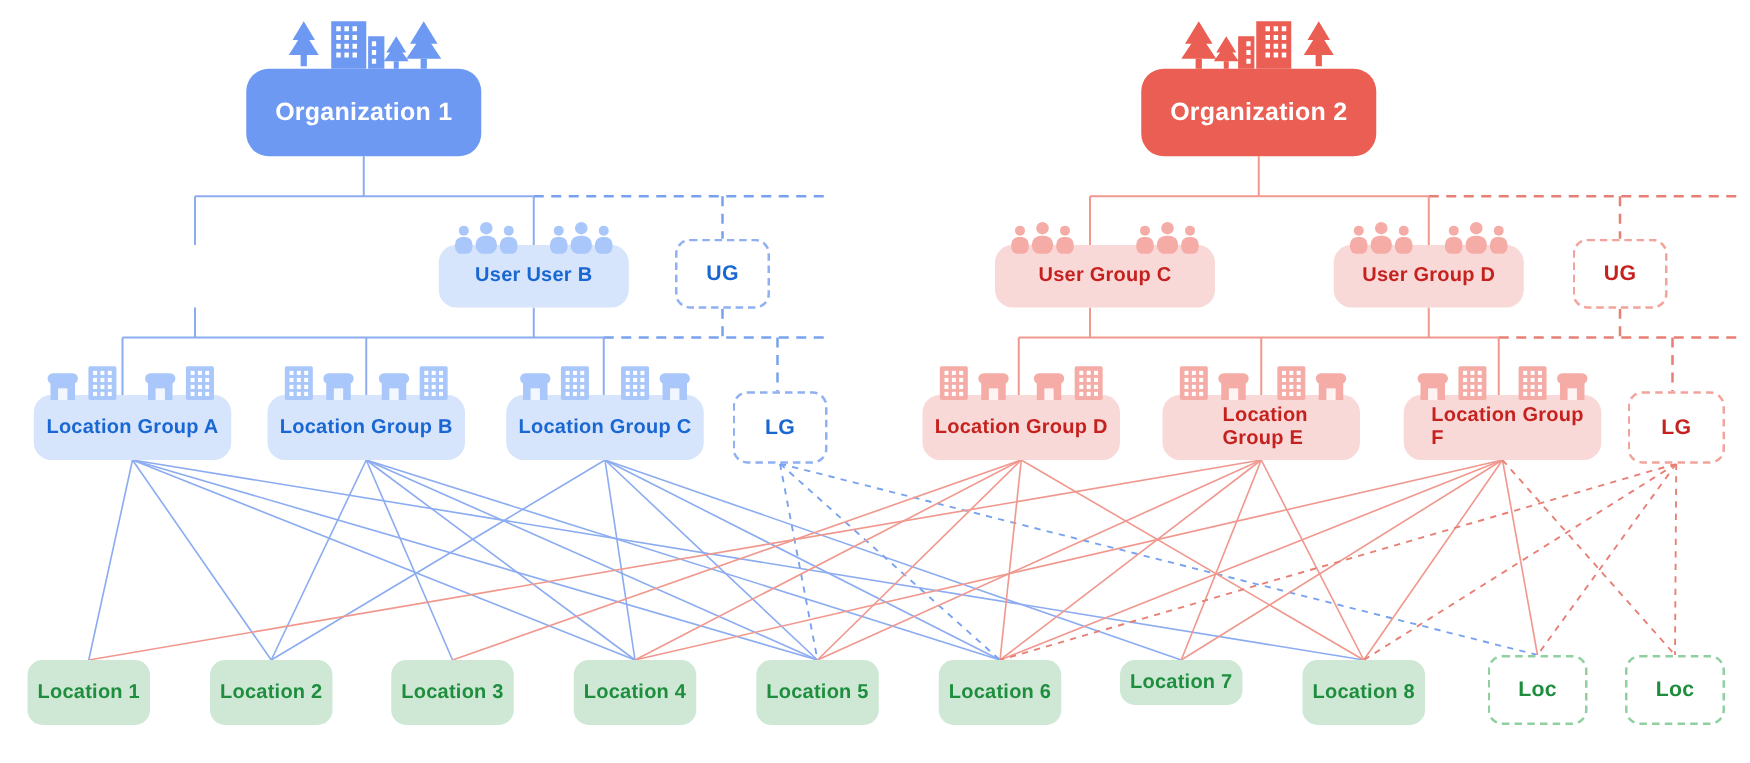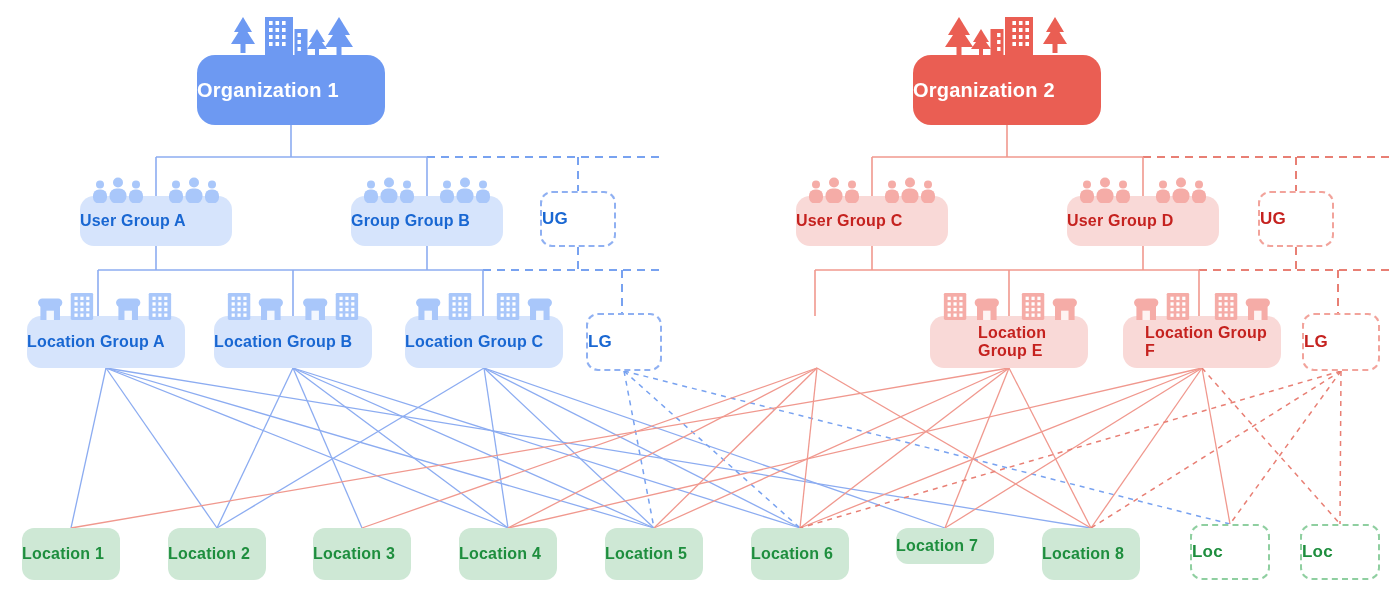--- a/index.html
+++ b/index.html
@@ -1,20 +1,20 @@
 <!DOCTYPE html>
 <html><head>
 <meta charset="utf-8">
 <style>
   html,body{margin:0;padding:0;background:#ffffff;}
   .canvas{position:relative;width:1400px;height:610px;background:#ffffff;overflow:hidden;
           font-family:"Liberation Sans",sans-serif;}
   .wires{position:absolute;left:0;top:0;z-index:0;}
   .node{position:absolute;box-sizing:border-box;z-index:1;display:flex;align-items:center;
-        font-weight:700;letter-spacing:.2px;border-radius:14px;}
+        justify-content:center;font-weight:700;letter-spacing:.2px;border-radius:14px;}
   .org{border-radius:18px;color:#fff;font-size:20px;}
   .org.blue{background:#6D99F2;}
   .org.red{background:#EA5E53;}
   .tint{font-size:16px;}
   .tint.blue{background:#D6E4FC;color:#1967D2;}
   .tint.red{background:#F9D9D7;color:#C5221F;}
   .tint.green{background:#CEE8D5;color:#1E8E3E;border-radius:12px;}
   .dash{background:#fff;border:2px dashed;border-radius:12px;font-size:17px;}
   .dash.blue{border-color:#8FB0F2;color:#1967D2;}
   .dash.red{border-color:#F2A39B;color:#C5221F;}
@@ -181,46 +181,35 @@
   </div>
   <div class="node org red" style="left: 913px; top: 55px; width: 188px; height: 70px;">
     <span class="deco orgicon">
       <svg class="ic-orgred flip" width="124" height="46">
           <use href="#icon-org"></use>
         </svg>
     </span>
     <span class="lbl">Organization 2</span>
   </div>
 
-  <div class="node tint blue" style="left: 80px; top: 196px; width: 152px; height: 50px;">
-    <span class="deco people">
-      <svg class="ic-blue" width="56" height="26">
-          <use href="#icon-people"></use>
-        </svg>
-      <svg class="ic-blue" width="56" height="26">
-          <use href="#icon-people"></use>
-        </svg>
-    </span>
-    <span class="lbl">User Group A</span>
-  </div>
   <div class="node tint blue" style="left: 351px; top: 196px; width: 152px; height: 50px;">
     <span class="deco people">
       <svg class="ic-blue" width="56" height="26">
           <use href="#icon-people"></use>
         </svg>
       <svg class="ic-blue" width="56" height="26">
           <use href="#icon-people"></use>
         </svg>
     </span>
-    <span class="lbl">Group Group B</span>
+    <span class="lbl">User User B</span>
   </div>
   <div class="node dash blue" style="left: 540px; top: 191px; width: 76px; height: 56px;">
     <span class="lbl">UG</span>
   </div>
-  <div class="node tint red" style="left: 796px; top: 196px; width: 152px; height: 50px;">
+  <div class="node tint red" style="left: 796px; top: 196px; width: 176px; height: 50px;">
     <span class="deco people">
       <svg class="ic-red" width="56" height="26">
           <use href="#icon-people"></use>
         </svg>
       <svg class="ic-red" width="56" height="26">
           <use href="#icon-people"></use>
         </svg>
     </span>
     <span class="lbl">User Group C</span>
   </div>
@@ -268,20 +257,31 @@
         </svg>
       <svg class="ic-blue flip" width="60" height="28">
           <use href="#icon-shops"></use>
         </svg>
     </span>
     <span class="lbl">Location Group C</span>
   </div>
   <div class="node dash blue" style="left: 586px; top: 313px; width: 76px; height: 58px;">
     <span class="lbl">LG</span>
   </div>
+  <div class="node tint red" style="left: 738px; top: 316px; width: 158px; height: 52px;">
+    <span class="deco shops">
+      <svg class="ic-red flip" width="60" height="28">
+          <use href="#icon-shops"></use>
+        </svg>
+      <svg class="ic-red" width="60" height="28">
+          <use href="#icon-shops"></use>
+        </svg>
+    </span>
+    <span class="lbl">Location Group D</span>
+  </div>
   <div class="node tint red" style="left: 930px; top: 316px; width: 158px; height: 52px; padding-left: 48px;">
     <span class="deco shops">
       <svg class="ic-red flip" width="60" height="28">
           <use href="#icon-shops"></use>
         </svg>
       <svg class="ic-red flip" width="60" height="28">
           <use href="#icon-shops"></use>
         </svg>
     </span>
     <span class="lbl">Location Group E</span>

